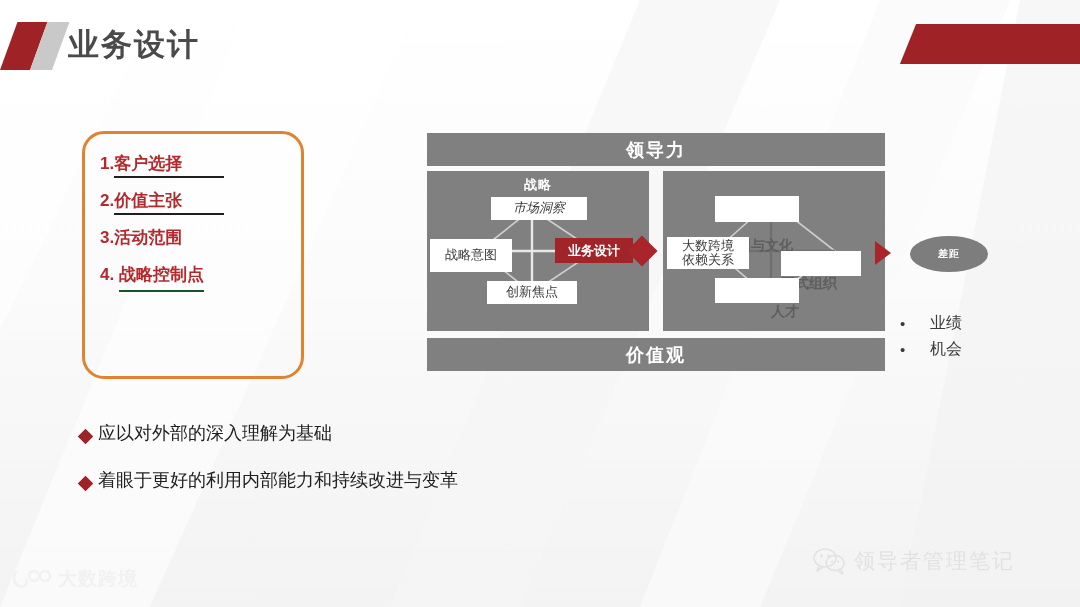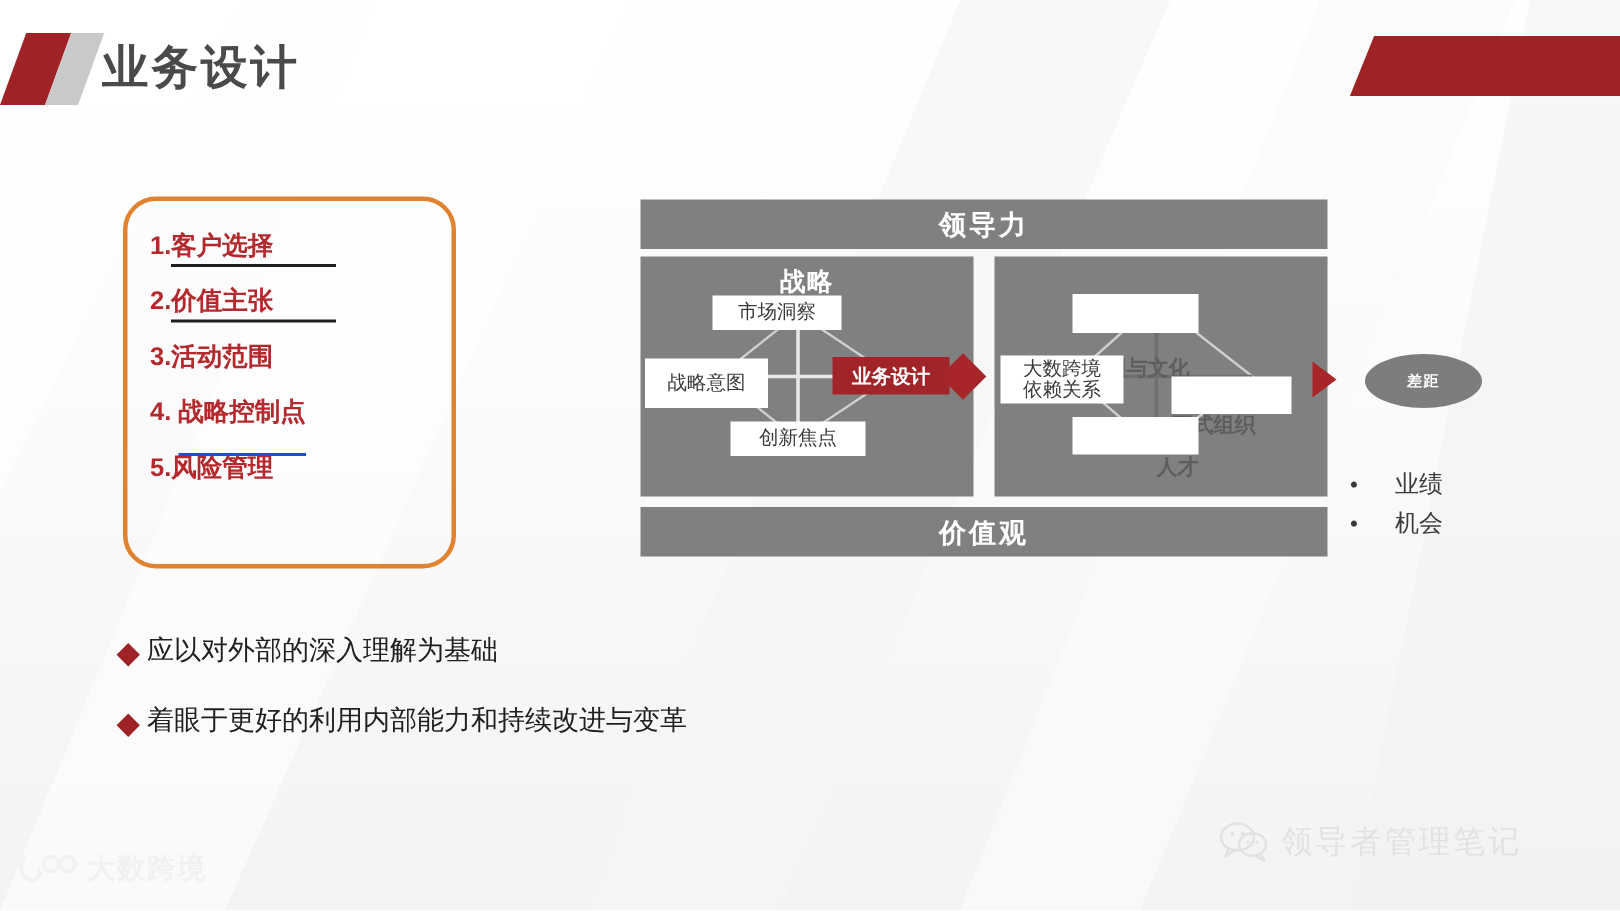--- a/index.html
+++ b/index.html
@@ -105,22 +105,22 @@
     white-space: nowrap;
   }
   .li-num { letter-spacing: 0px; }
   .li-text { padding-bottom: 2px; }
   .ul-black {
     border-bottom: 2px solid #1f1f1f;
     padding-right: 42px;
     padding-bottom: 3px;
   }
   .ul-red {
-    border-bottom: 2px solid #1d4ed8;
-    padding-bottom: 18px;
+    border-bottom: 2px solid #14532d;
+    padding-bottom: 6px;
   }
 
   
   .diagram {
     position: absolute;
     left: 427px; top: 133px;
     width: 458px; height: 238px;
   }
   .bar-top, .bar-bottom {
     position: absolute;
@@ -147,21 +147,21 @@
   }
   .panel-left { left: 0; width: 222px; }
   .panel-right { left: 236px; width: 222px; }
   .panel-title {
     position: absolute;
     top: 5px;
     left: 0;
     width: 100%;
     text-align: center;
     color: #ffffff;
-    font-size: 17px;
+    font-size: 13px;
     font-weight: bold;
     letter-spacing: 1px;
   }
   .panel-title.dim { color: #5e5e5e; top: 30px; }
 
   .wbox {
     position: absolute;
     background: #ffffff;
     color: #3a3a3a;
     font-size: 13px;
@@ -334,41 +334,38 @@
     </div>
 
     <div class="list-item">
       <span class="li-num">3.</span><span class="li-text">活动范围</span>
     </div>
 
     <div class="list-item">
       <span class="li-num">4. </span><span class="li-text ul-red">战略控制点</span>
     </div>
 
-    <div class="list-item">
-      <span class="li-num">5.</span><span class="li-text">风险管理</span>
-    </div>
 
   </div>
 
   <div class="diagram">
 
     <div class="bar-top">领导力</div>
     <div class="bar-bottom">价值观</div>
 
     <div class="panel panel-left">
       <div class="panel-title">战略</div>
 
       <svg width="222" height="160" style="position:absolute;left:0;top:0;z-index:1">
         <polyline points="52,80 105,38 168,80 105,122 52,80" fill="none" stroke="#cfcfcf" stroke-width="1.6"></polyline>
         <line x1="52" y1="80" x2="168" y2="80" stroke="#e8e8e8" stroke-width="2.4"></line>
         <line x1="105" y1="38" x2="105" y2="122" stroke="#e8e8e8" stroke-width="2.4"></line>
       </svg>
 
-      <div class="wbox" style="left:48px; top:26px; width:86px; height:23px;">市场洞察</div>
+      <div class="wbox" style="left:64px; top:26px; width:96px; height:23px;font-style:italic;">市场洞察</div>
       <div class="wbox" style="left:3px; top:68px; width:82px; height:33px;">战略意图</div>
       <div class="wbox" style="left:60px; top:110px; width:90px; height:23px;">创新焦点</div>
       <div class="redbox" style="left:128px; top:67px; width:78px; height:25px;">业务设计</div>
 
       <div class="diamond-red" style="left:204px; top:69px;"></div>
     </div>
 
     <div class="panel panel-right">
       <div class="panel-title dim">执行</div>
 

